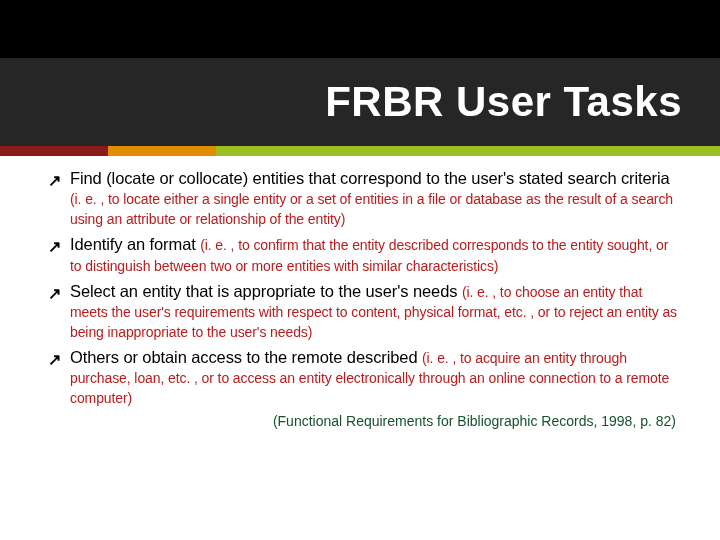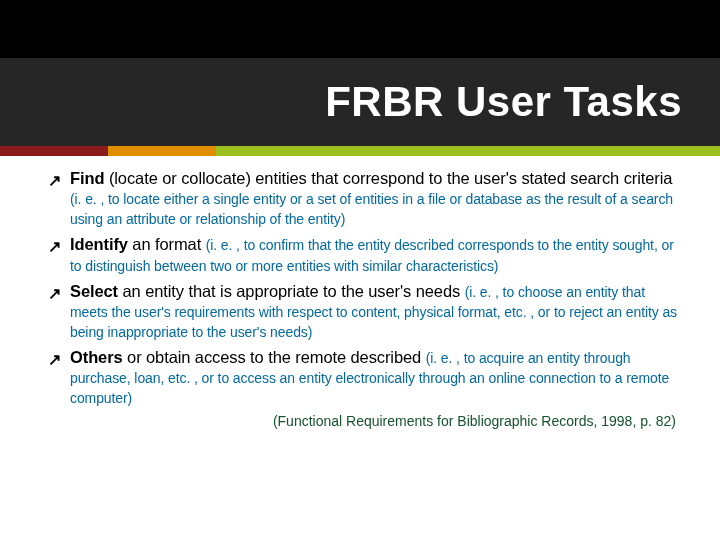--- a/index.html
+++ b/index.html
@@ -77,27 +77,27 @@
     color: #000;
     font-weight: 900;
     font-size: 16px;
   }
   .bt {
     color: #000;
     font-size: 16.5px;
     line-height: 1.22;
     letter-spacing: -0.1px;
   }
-  .bt .lead { font-weight: 700; }
+  .bt .lead { font-weight: 400; }
   .bt .mid  { font-weight: 400; }
   .bt .paren {
     font-family: Arial, sans-serif;
     font-size: 14px;
     font-weight: 400;
-    color: #0369a1;
+    color: #b91c1c;
   }
   .citation {
     font-family: Arial, sans-serif;
     font-size: 14px;
     color: #14532d;
     text-align: right;
     margin-top: 2px;
     padding-right: 4px;
   }
   .others {

